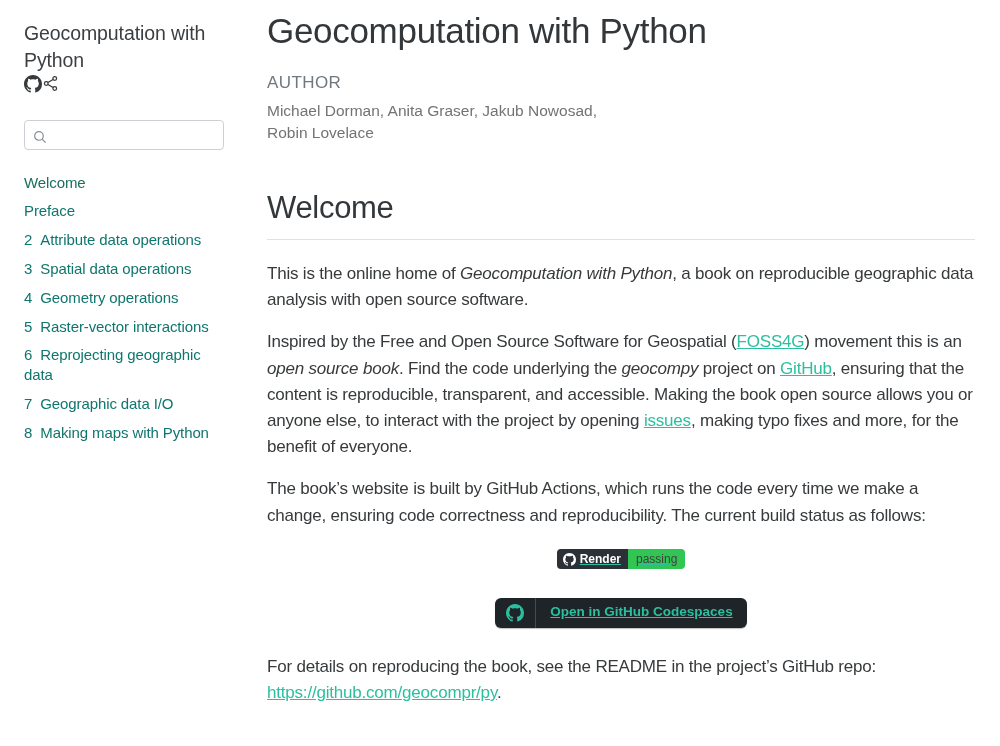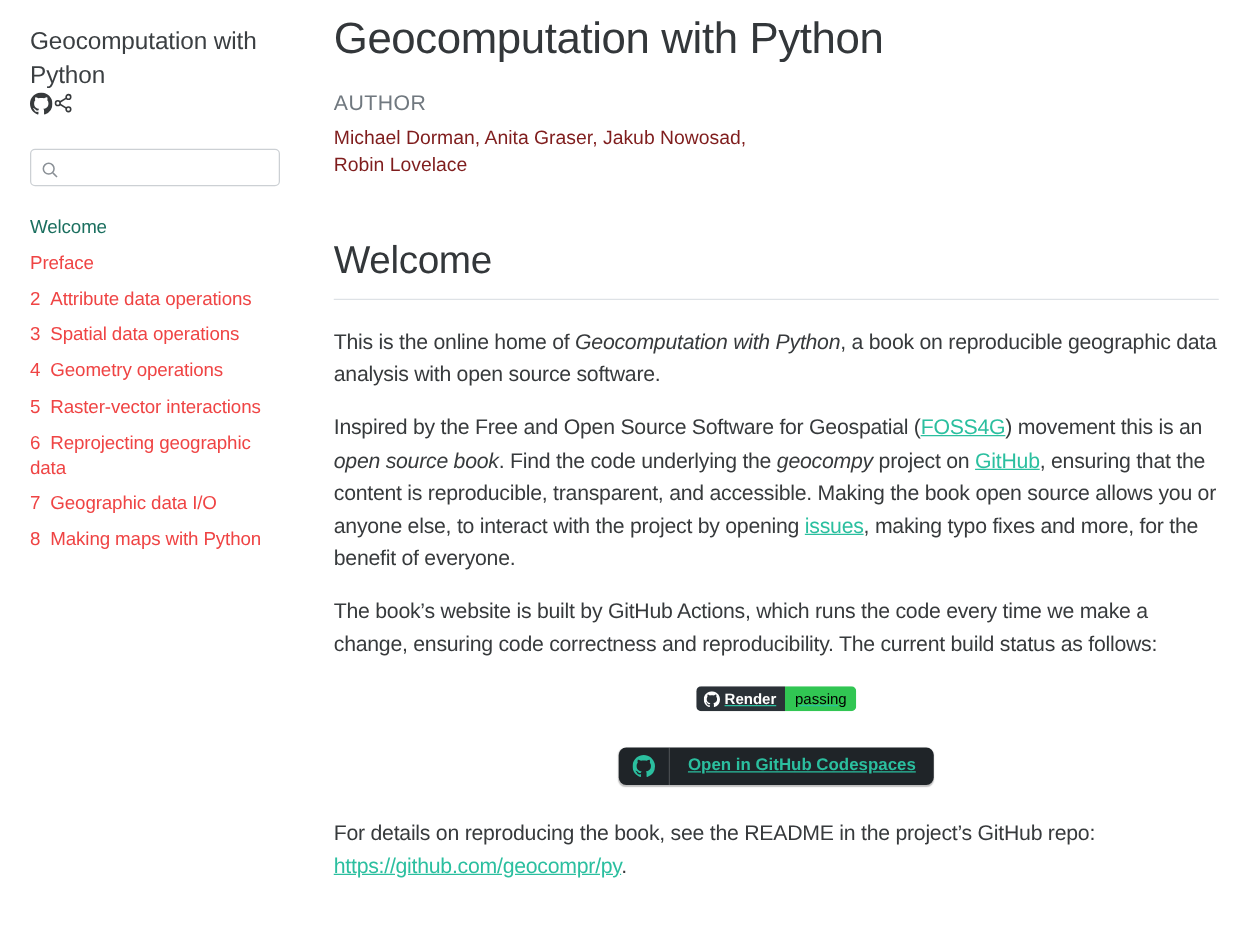--- a/index.html
+++ b/index.html
@@ -37,42 +37,42 @@
     padding: 0 10px 0 31px; font-size: 14px; color: #373a3c;
     outline: none; background: #fff;
   }
   .sb-search-icon {
     position: absolute; left: 9px; top: 8px; color: #8a9096; pointer-events: none;
   }
   .sb-nav { margin-top: 23px; width: 206px; }
   .sb-item {
     display: block; text-decoration: none; cursor: pointer;
     font-size: 15px; line-height: 1.32; letter-spacing: -0.1px;
-    color: #ef4444; margin-bottom: 9px;
+    color: #0f766e; margin-bottom: 9px;
   }
   .sb-item.active { color: var(--sidebar-active); }
   .sb-num { margin-right: 8px; }
   .sb-num:empty { display: none; }
 
   
   .main {
     flex: 1;
     padding: 10px 25px 0 17px;
     max-width: 750px;
   }
   .page-title {
     font-size: 35px; font-weight: 400; letter-spacing: -0.3px;
     color: #33373a; line-height: 1.2; margin-bottom: 21px;
   }
   .author-label {
     font-size: 17px; color: #70787f; letter-spacing: 0.4px;
     margin-bottom: 7px;
   }
   .author-names {
-    font-size: 15.5px; line-height: 1.45; color: #7f1d1d;
+    font-size: 15.5px; line-height: 1.45; color: #737373;
   }
   .section-title {
     font-size: 31px; font-weight: 400; letter-spacing: -0.3px;
     color: #33373a; line-height: 1.2;
     margin-top: 44px; padding-bottom: 13px;
     border-bottom: 1px solid #dee2e6;
     margin-bottom: 21px;
   }
   .main p {
     font-size: 17px; line-height: 1.54; letter-spacing: -0.2px;
@@ -91,21 +91,21 @@
     margin: 3px 0 8px 0;
     text-decoration: none;
   }
   .badge-left {
     display: inline-flex; align-items: center; gap: 4px;
     background: var(--badge-left-bg); color: #ffffff;
     padding: 0 7px 0 6px; font-weight: 600;
   }
   .badge-right {
     display: inline-flex; align-items: center;
-    background: var(--badge-right-bg); color: #000000;
+    background: var(--badge-right-bg); color: #404040;
     padding: 0 8px; font-weight: 400;
   }
 
   
   .codespaces-btn {
     display: inline-flex; align-items: stretch; height: 30px;
     background: var(--button-bg); border-radius: 6px;
     color: #ffffff; text-decoration: none; cursor: pointer;
     overflow: hidden; margin: 5px 0 10px 0;
     box-shadow: 0 1px 1px rgba(0,0,0,0.25);

